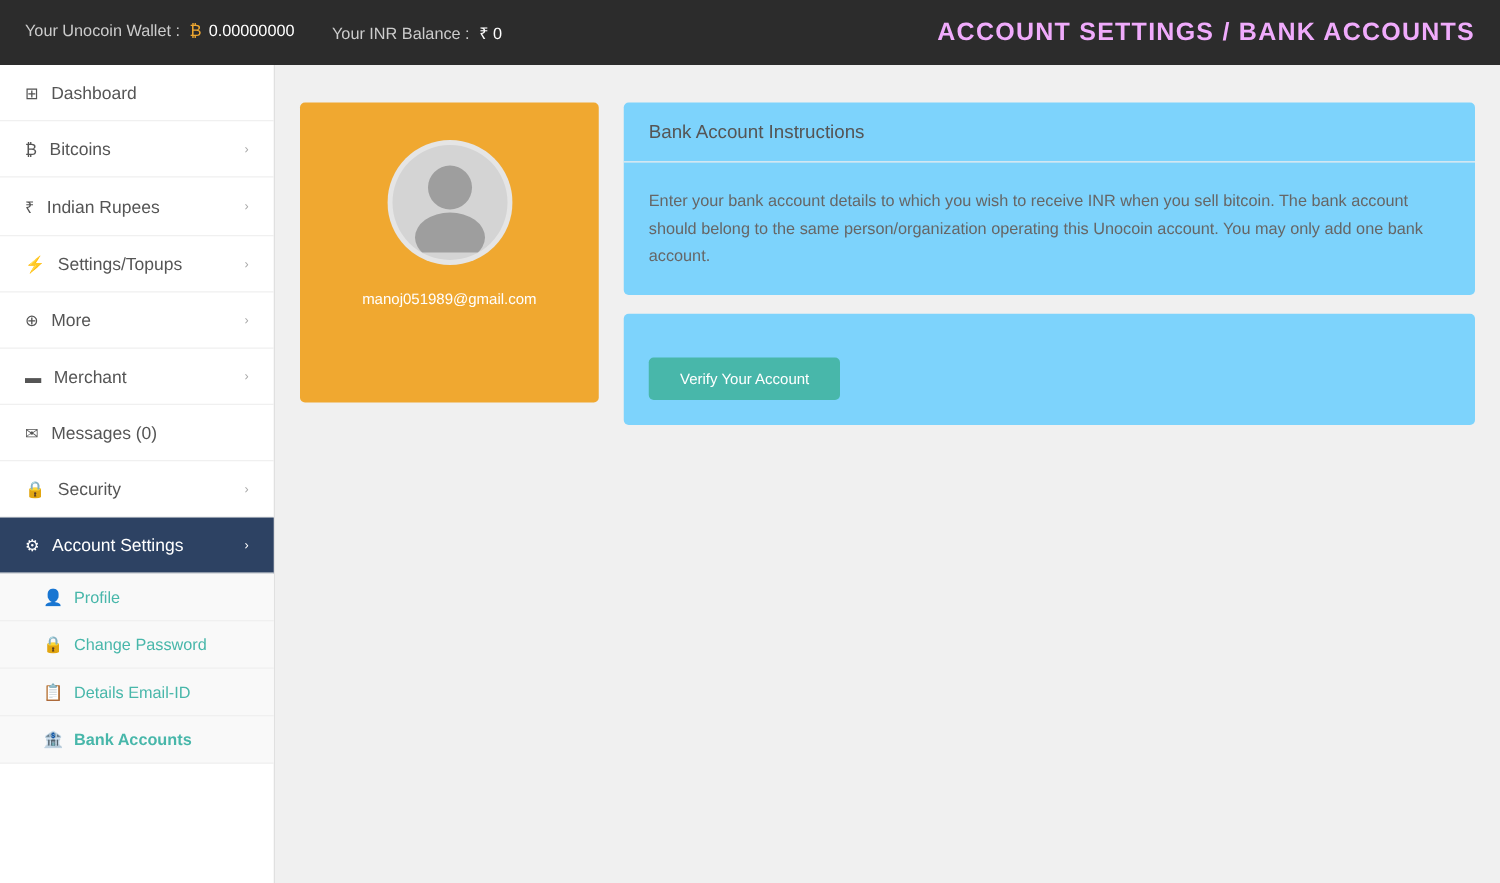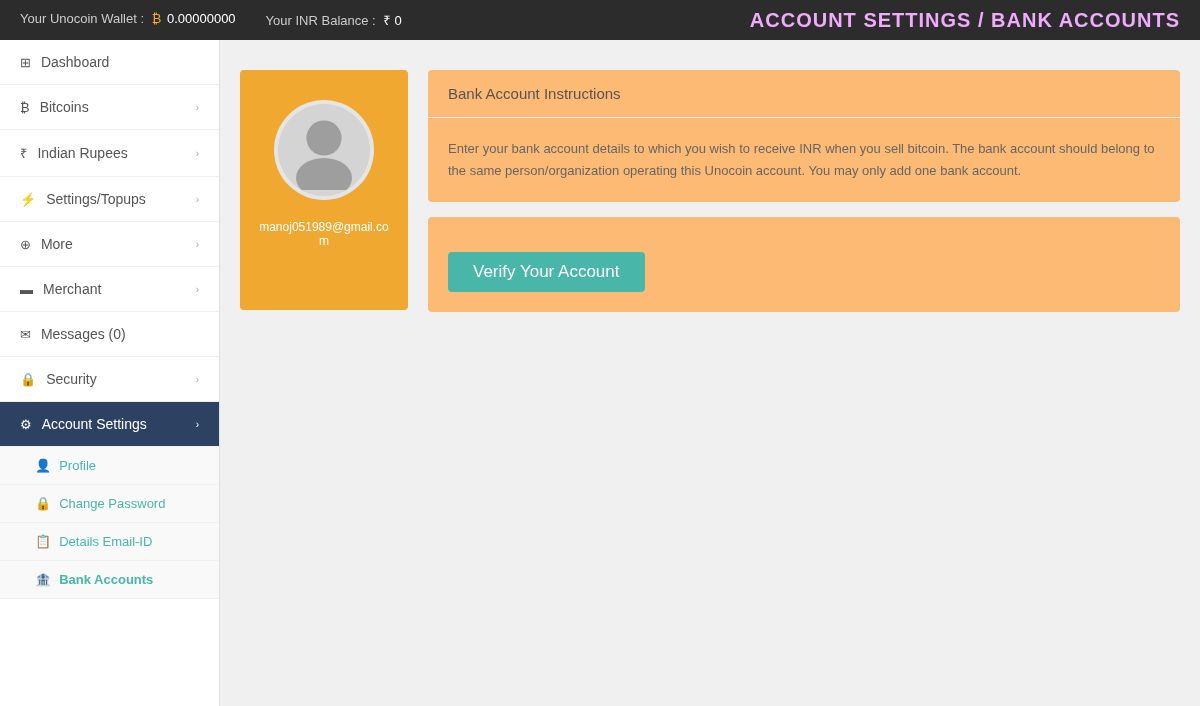--- a/index.html
+++ b/index.html
@@ -6,21 +6,21 @@
     body { font-family: 'Segoe UI', Arial, sans-serif; background: #f0f0f0; font-size: 14px; color: #444; }
 
     
     .topbar {
       background: #2c2c2c;
       color: #ccc;
       display: flex;
       align-items: center;
       justify-content: space-between;
       padding: 0 20px;
-      height: 40px;
+      height: 52px;
       font-size: 13px;
     }
     .topbar-left { display: flex; gap: 30px; }
     .topbar-right {
       font-size: 20px;
       font-weight: bold;
       color: #f0abfc;
       text-transform: uppercase;
       letter-spacing: 1px;
     }
@@ -71,21 +71,21 @@
     .main {
       flex: 1;
       display: flex;
       gap: 20px;
       padding: 30px 20px;
       background: #f0f0f0;
     }
 
     
     .profile-card {
-      width: 168px;
+      width: 239px;
       flex-shrink: 0;
       background: #f0a830;
       border-radius: 4px;
       display: flex;
       flex-direction: column;
       align-items: center;
       padding: 30px 15px 20px;
       height: 240px;
     }
     .avatar-circle {
@@ -108,21 +108,21 @@
       color: #fff;
       font-size: 12px;
       text-align: center;
       word-break: break-all;
     }
 
     
     .content-area { flex: 1; display: flex; flex-direction: column; gap: 15px; }
 
     .panel {
-      background: #fdba74;
+      background: #7dd3fc;
       border-radius: 4px;
       overflow: hidden;
     }
     .panel-header {
       padding: 15px 20px;
       font-size: 15px;
       color: #555;
       border-bottom: 1px solid #eee;
       font-weight: 400;
     }
@@ -133,21 +133,21 @@
       font-size: 13px;
     }
 
     
     .verify-btn {
       background: #48b7aa;
       color: #fff;
       border: none;
       padding: 10px 25px;
       border-radius: 4px;
-      font-size: 17px;
+      font-size: 12px;
       cursor: pointer;
       margin-top: 15px;
       display: block;
     }
 
     
     .ic { font-size: 13px; }
   </style>
 </head>
 <body>

